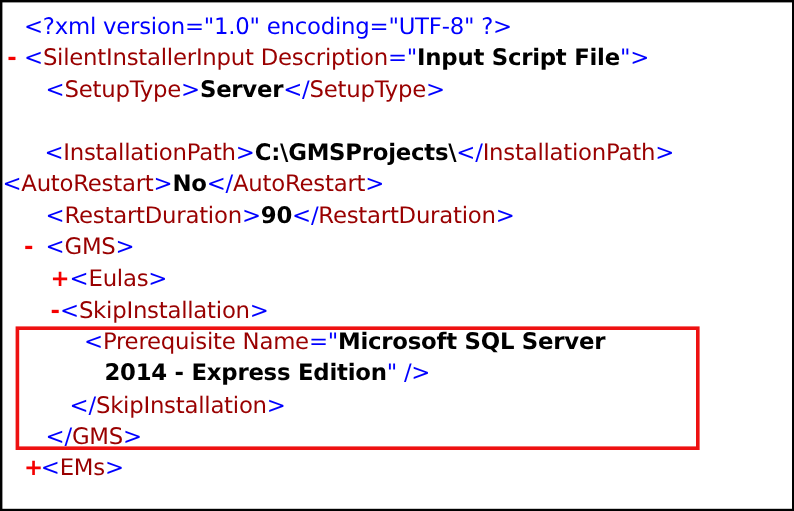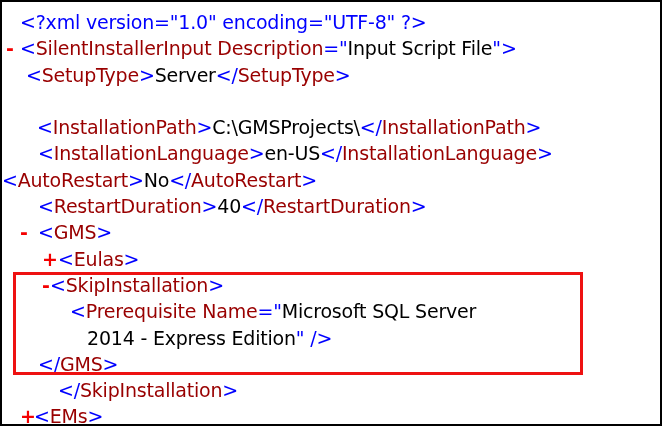--- a/index.html
+++ b/index.html
@@ -30,50 +30,49 @@
     padding-top: 7px;
   }
   .line {
     position: relative;
     height: 26.3px;
     line-height: 26.3px;
     white-space: pre;
   }
   .seg-punct { color: var(--punct); }
   .seg-name  { color: var(--name); }
-  .seg-value { color: var(--value); font-weight: normal; }
+  .seg-value { color: var(--value); font-weight: bold; }
   .marker {
     position: absolute;
     top: 0;
     color: var(--marker);
     font-weight: bold;
     cursor: pointer;
   }
   .hlbox {
     position: absolute;
     border: 3px solid var(--hl);
     pointer-events: none;
   }
 </style>
 </head>
 <body>
 
 <div class="viewer">
   <div class="tree" id="tree">
       <div class="line"><span style="padding-left: 18px;"><span class="seg-punct">&lt;?xml version="1.0" encoding="UTF-8" ?&gt;</span></span></div>
       <div class="line"><span class="marker" style="left: 4px;">-</span><span style="padding-left: 18px;"><span class="seg-punct">&lt;</span><span class="seg-name">SilentInstallerInput</span><span class="seg-punct"> </span><span class="seg-name">Description</span><span class="seg-punct">="</span><span class="seg-value">Input Script File</span><span class="seg-punct">"&gt;</span></span></div>
-      <div class="line"><span style="padding-left: 24px; margin-top: 22px;"><span class="seg-punct">&lt;</span><span class="seg-name">SetupType</span><span class="seg-punct">&gt;</span><span class="seg-value">Server</span><span class="seg-punct">&lt;/</span><span class="seg-name">SetupType</span><span class="seg-punct">&gt;</span></span></div>
+      <div class="line"><span style="padding-left: 36px; margin-top: 22px;"><span class="seg-punct">&lt;</span><span class="seg-name">SetupType</span><span class="seg-punct">&gt;</span><span class="seg-value">Server</span><span class="seg-punct">&lt;/</span><span class="seg-name">SetupType</span><span class="seg-punct">&gt;</span></span></div>
       <div class="line"><span style="padding-left: 0px;"></span></div>
       <div class="line"><span style="padding-left: 35px;"><span class="seg-punct">&lt;</span><span class="seg-name">InstallationPath</span><span class="seg-punct">&gt;</span><span class="seg-value">C:\GMSProjects\</span><span class="seg-punct">&lt;/</span><span class="seg-name">InstallationPath</span><span class="seg-punct">&gt;</span></span></div>
-      <div class="line"><span style="padding-left: 36px;"><span class="seg-punct">&lt;</span><span class="seg-name">InstallationLanguage</span><span class="seg-punct">&gt;</span><span class="seg-value">en-US</span><span class="seg-punct">&lt;/</span><span class="seg-name">InstallationLanguage</span><span class="seg-punct">&gt;</span></span></div>
       <div class="line"><span style=""><span class="seg-punct">&lt;</span><span class="seg-name">AutoRestart</span><span class="seg-punct">&gt;</span><span class="seg-value">No</span><span class="seg-punct">&lt;/</span><span class="seg-name">AutoRestart</span><span class="seg-punct">&gt;</span></span></div>
-      <div class="line"><span style="padding-left: 36px;"><span class="seg-punct">&lt;</span><span class="seg-name">RestartDuration</span><span class="seg-punct">&gt;</span><span class="seg-value">40</span><span class="seg-punct">&lt;/</span><span class="seg-name">RestartDuration</span><span class="seg-punct">&gt;</span></span></div>
+      <div class="line"><span style="padding-left: 36px;"><span class="seg-punct">&lt;</span><span class="seg-name">RestartDuration</span><span class="seg-punct">&gt;</span><span class="seg-value">90</span><span class="seg-punct">&lt;/</span><span class="seg-name">RestartDuration</span><span class="seg-punct">&gt;</span></span></div>
       <div class="line"><span class="marker" style="left: 18px;">-</span><span style="padding-left: 36px; text-align: center;"><span class="seg-punct">&lt;</span><span class="seg-name">GMS</span><span class="seg-punct">&gt;</span></span></div>
       <div class="line"><span class="marker" style="left: 40px;">+</span><span style="padding-left: 56px;"><span class="seg-punct">&lt;</span><span class="seg-name">Eulas</span><span class="seg-punct">&gt;</span></span></div>
       <div class="line"><span class="marker" style="left: 40px;">-</span><span style="padding-left: 32px; margin-left: 16px;"><span class="seg-punct">&lt;</span><span class="seg-name">SkipInstallation</span><span class="seg-punct">&gt;</span></span></div>
       <div class="line"><span style="padding-left: 68px;"><span class="seg-punct">&lt;</span><span class="seg-name">Prerequisite</span><span class="seg-punct"> </span><span class="seg-name">Name</span><span class="seg-punct">="</span><span class="seg-value">Microsoft SQL Server</span></span></div>
       <div class="line"><span style="padding-left: 85px;"><span class="seg-value">2014 - Express Edition</span><span class="seg-punct">" /&gt;</span></span></div>
+      <div class="line"><span style="padding-left: 56px;"><span class="seg-punct">&lt;/</span><span class="seg-name">SkipInstallation</span><span class="seg-punct">&gt;</span></span></div>
       <div class="line"><span style="padding-left: 36px;"><span class="seg-punct">&lt;/</span><span class="seg-name">GMS</span><span class="seg-punct">&gt;</span></span></div>
-      <div class="line"><span style="padding-left: 56px;"><span class="seg-punct">&lt;/</span><span class="seg-name">SkipInstallation</span><span class="seg-punct">&gt;</span></span></div>
       <div class="line"><span class="marker" style="left: 18px;">+</span><span style="padding-left: 32px;"><span class="seg-punct">&lt;</span><span class="seg-name">EMs</span><span class="seg-punct">&gt;</span></span></div>
     </div>
   <div class="hlbox" id="hlbox" style="left: 11px; top: 270px; width: 570px; height: 103px;"></div>
 </div>
 
 </body></html>

